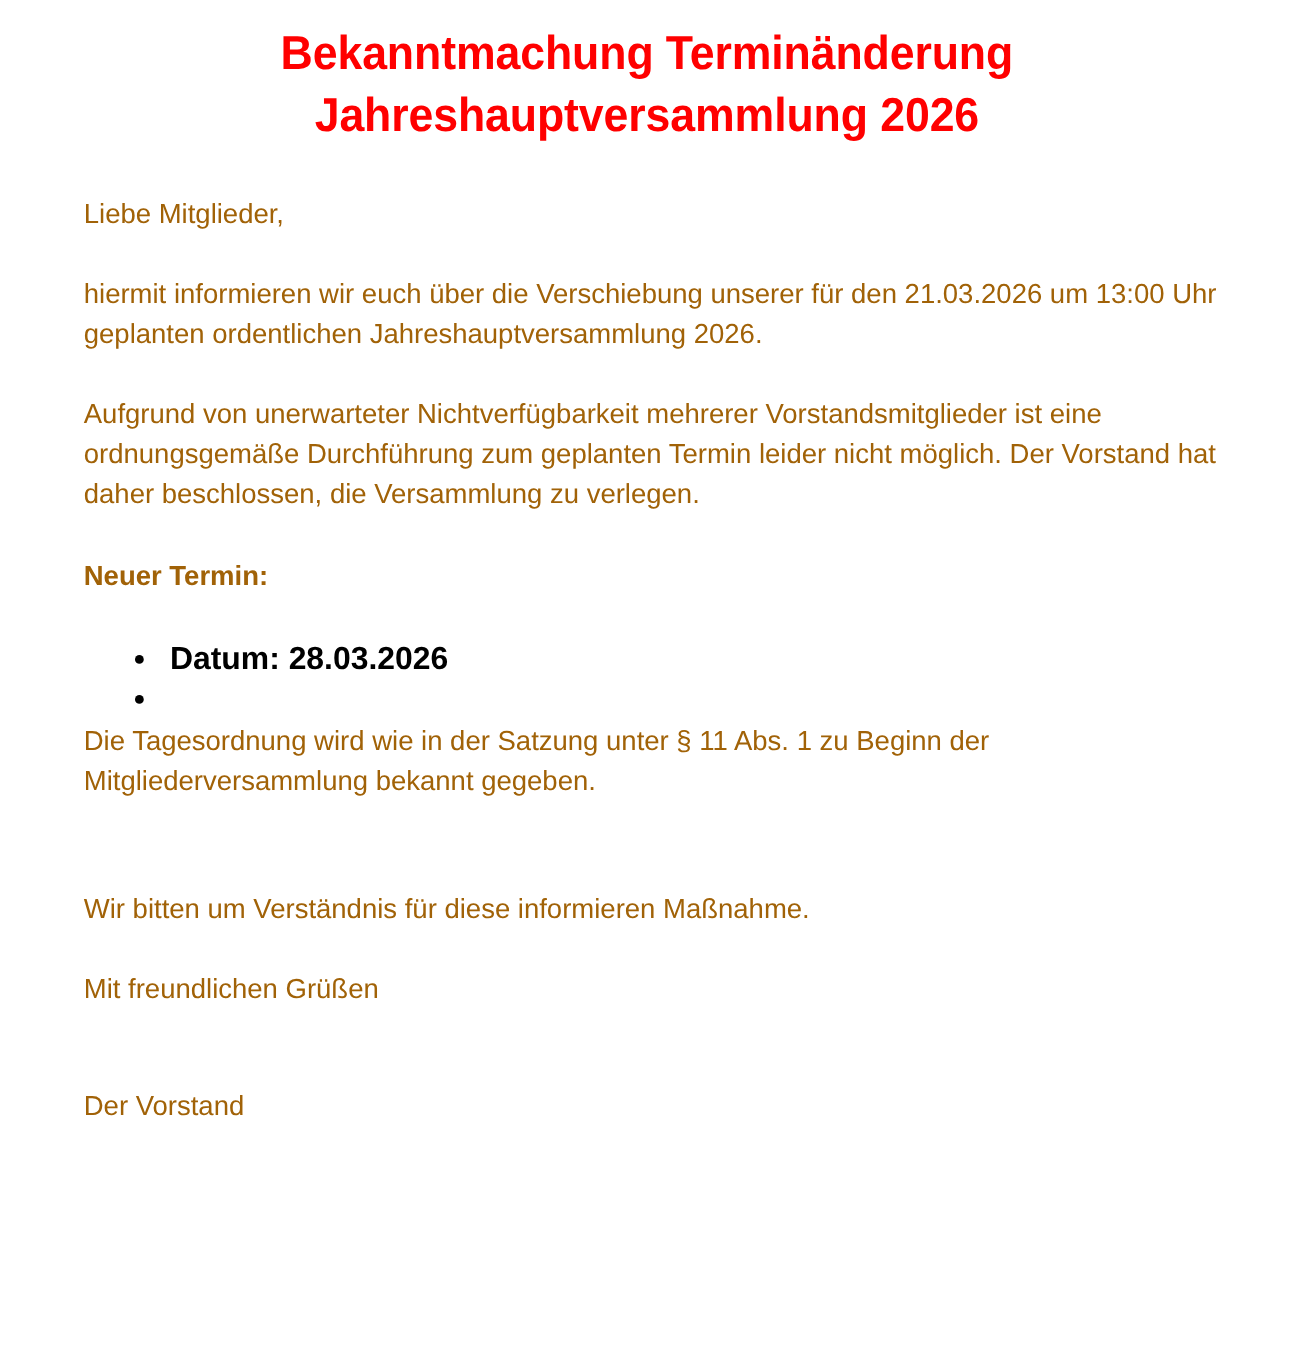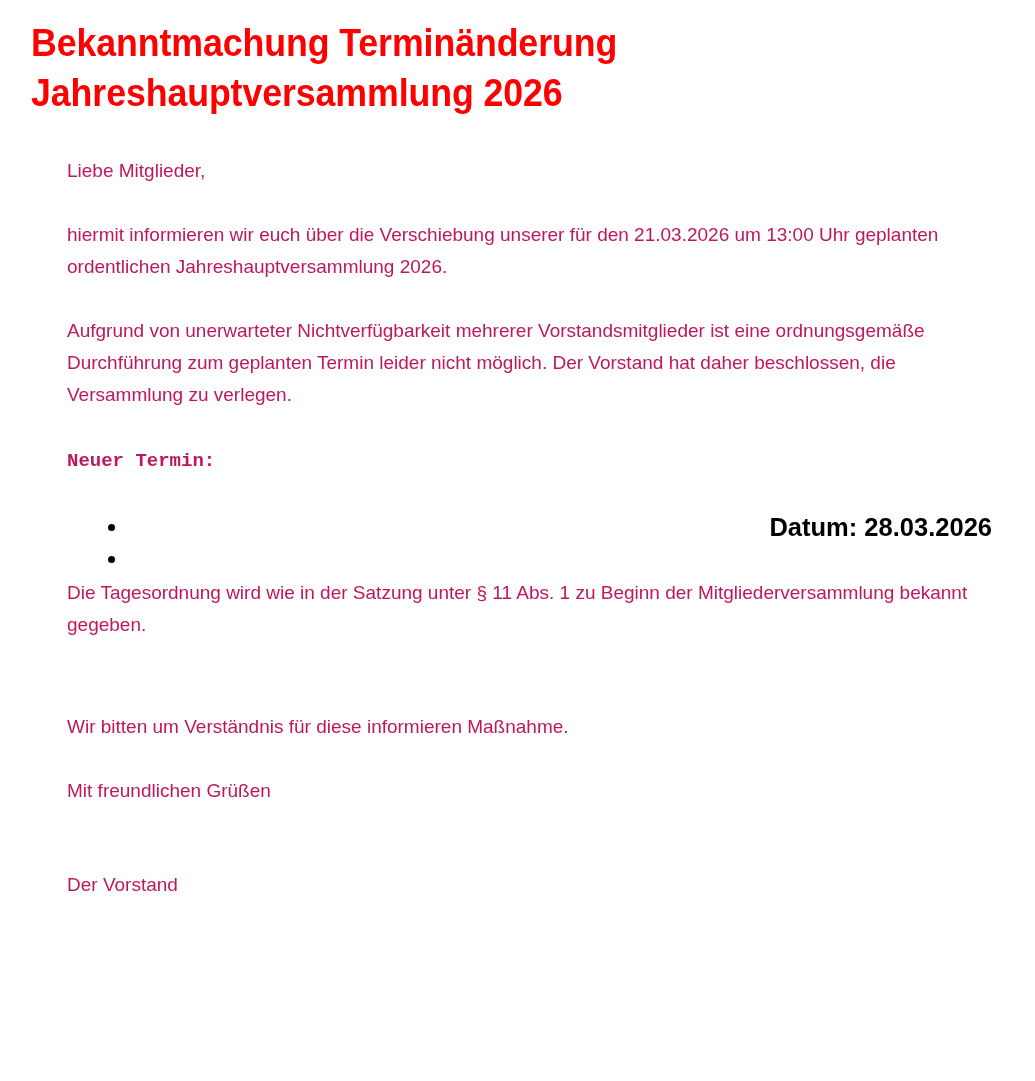--- a/index.html
+++ b/index.html
@@ -23,21 +23,21 @@
     background: #ffffff;
     box-sizing: border-box;
   }
 
   
   .title-block {
     position: absolute;
     top: 18px;
     left: 0;
     width: 1035px;
-    text-align: left;
+    text-align: center;
   }
   .title-line {
     display: block;
     color: #ff0000;
     font-family: "Liberation Sans", sans-serif;
     font-weight: bold;
     font-size: 38px;
     line-height: 50px;
     letter-spacing: -0.1px;
     white-space: nowrap;
@@ -47,44 +47,42 @@
 
   
   .body-block {
     position: absolute;
     top: 155px;
     left: 67px;
     width: 925px;
   }
 
   .para {
-    font-size: 19px;
+    font-size: 22px;
     line-height: 32px;
     margin: 0;
-    color: #be185d;
+    color: #a16207;
     font-weight: normal;
   }
 
   .para.bold {
     font-weight: bold;
-    font-family: Liberation Mono, monospace;
   }
 
   
   .gap-sm { height: 32px; }
   .gap-md { height: 34px; }
   .gap-lg { height: 62px; }
   .gap-xl { height: 70px; }
 
   
   .bullets {
     list-style: none;
     margin: 0;
     padding: 0;
-    text-align: right;
   }
   .bullets li {
     position: relative;
     padding-left: 69px;
     font-size: 25.5px;
     line-height: 32px;
     font-weight: bold;
     color: #000000;
   }
   .bullets li .dot {

